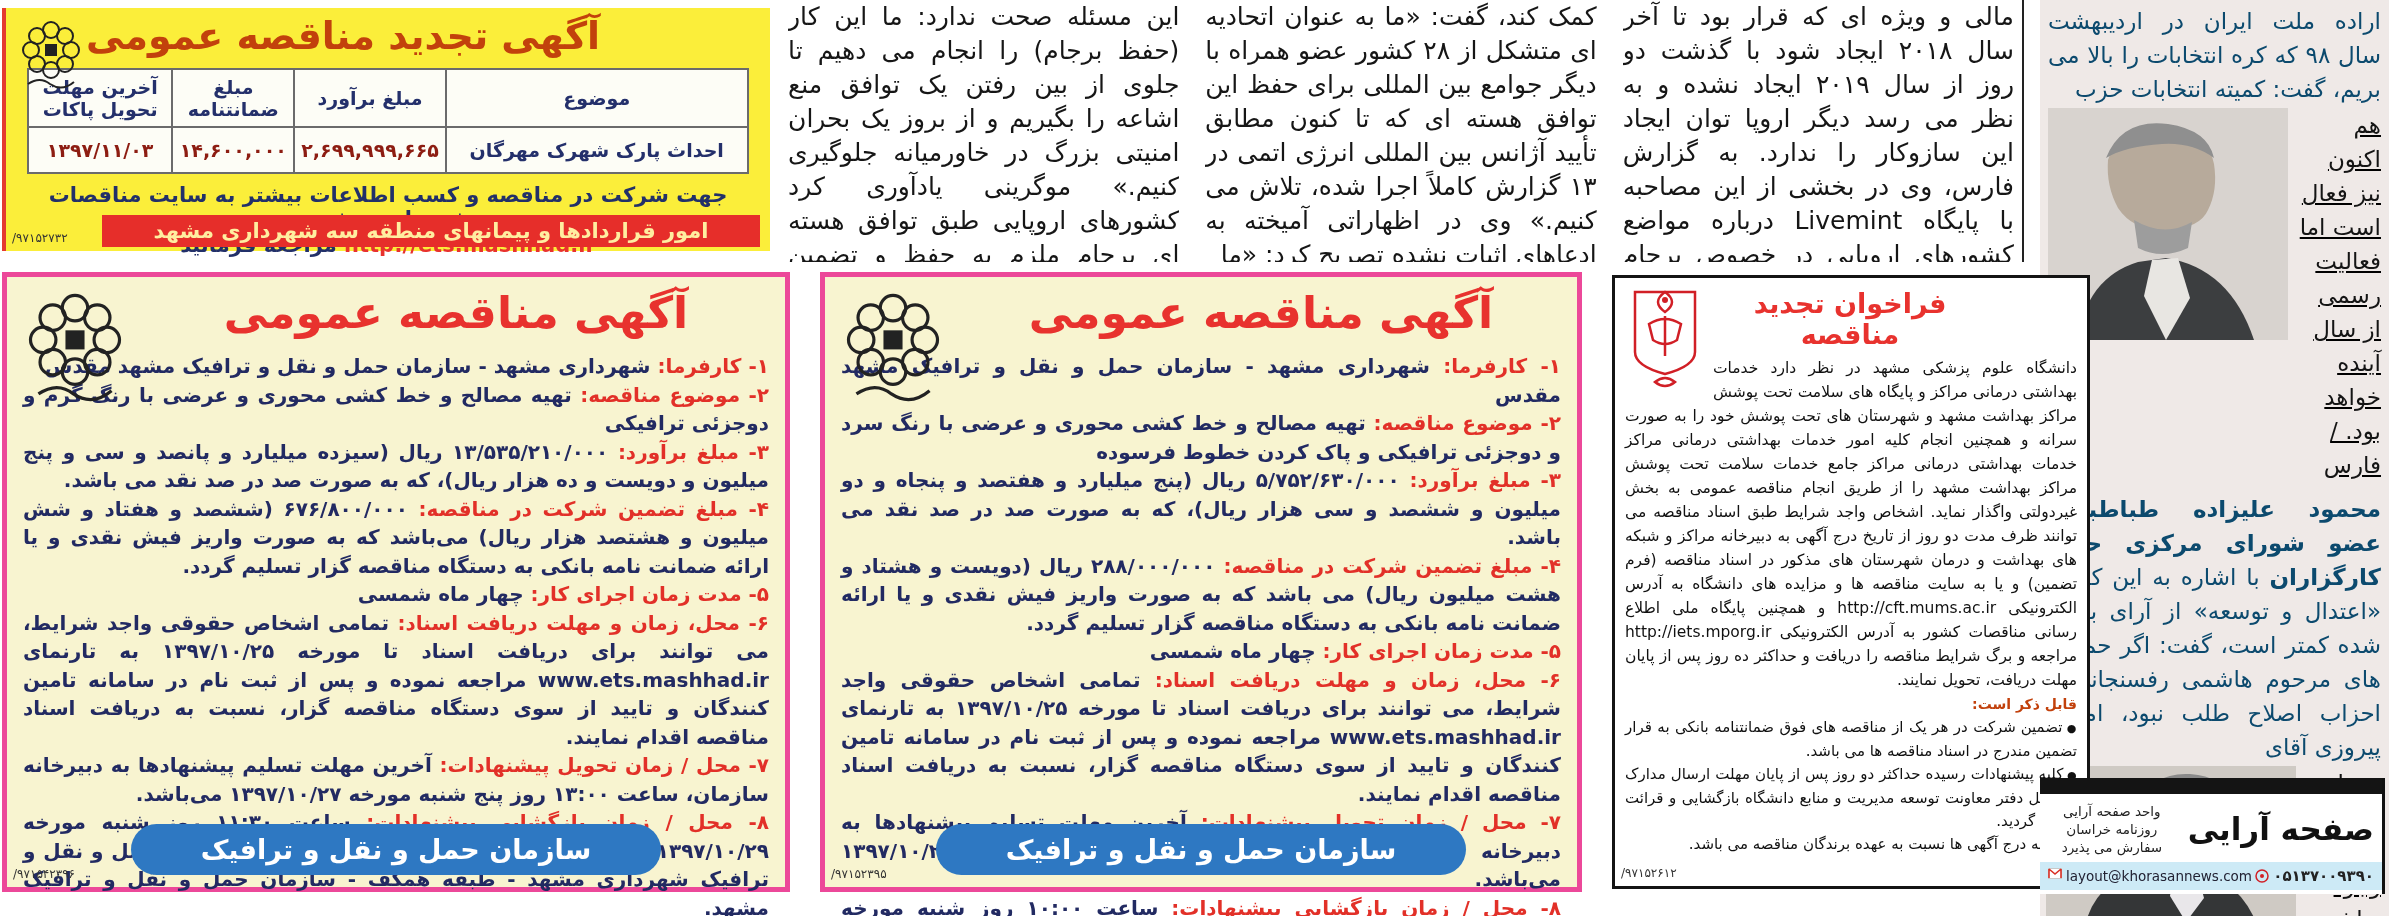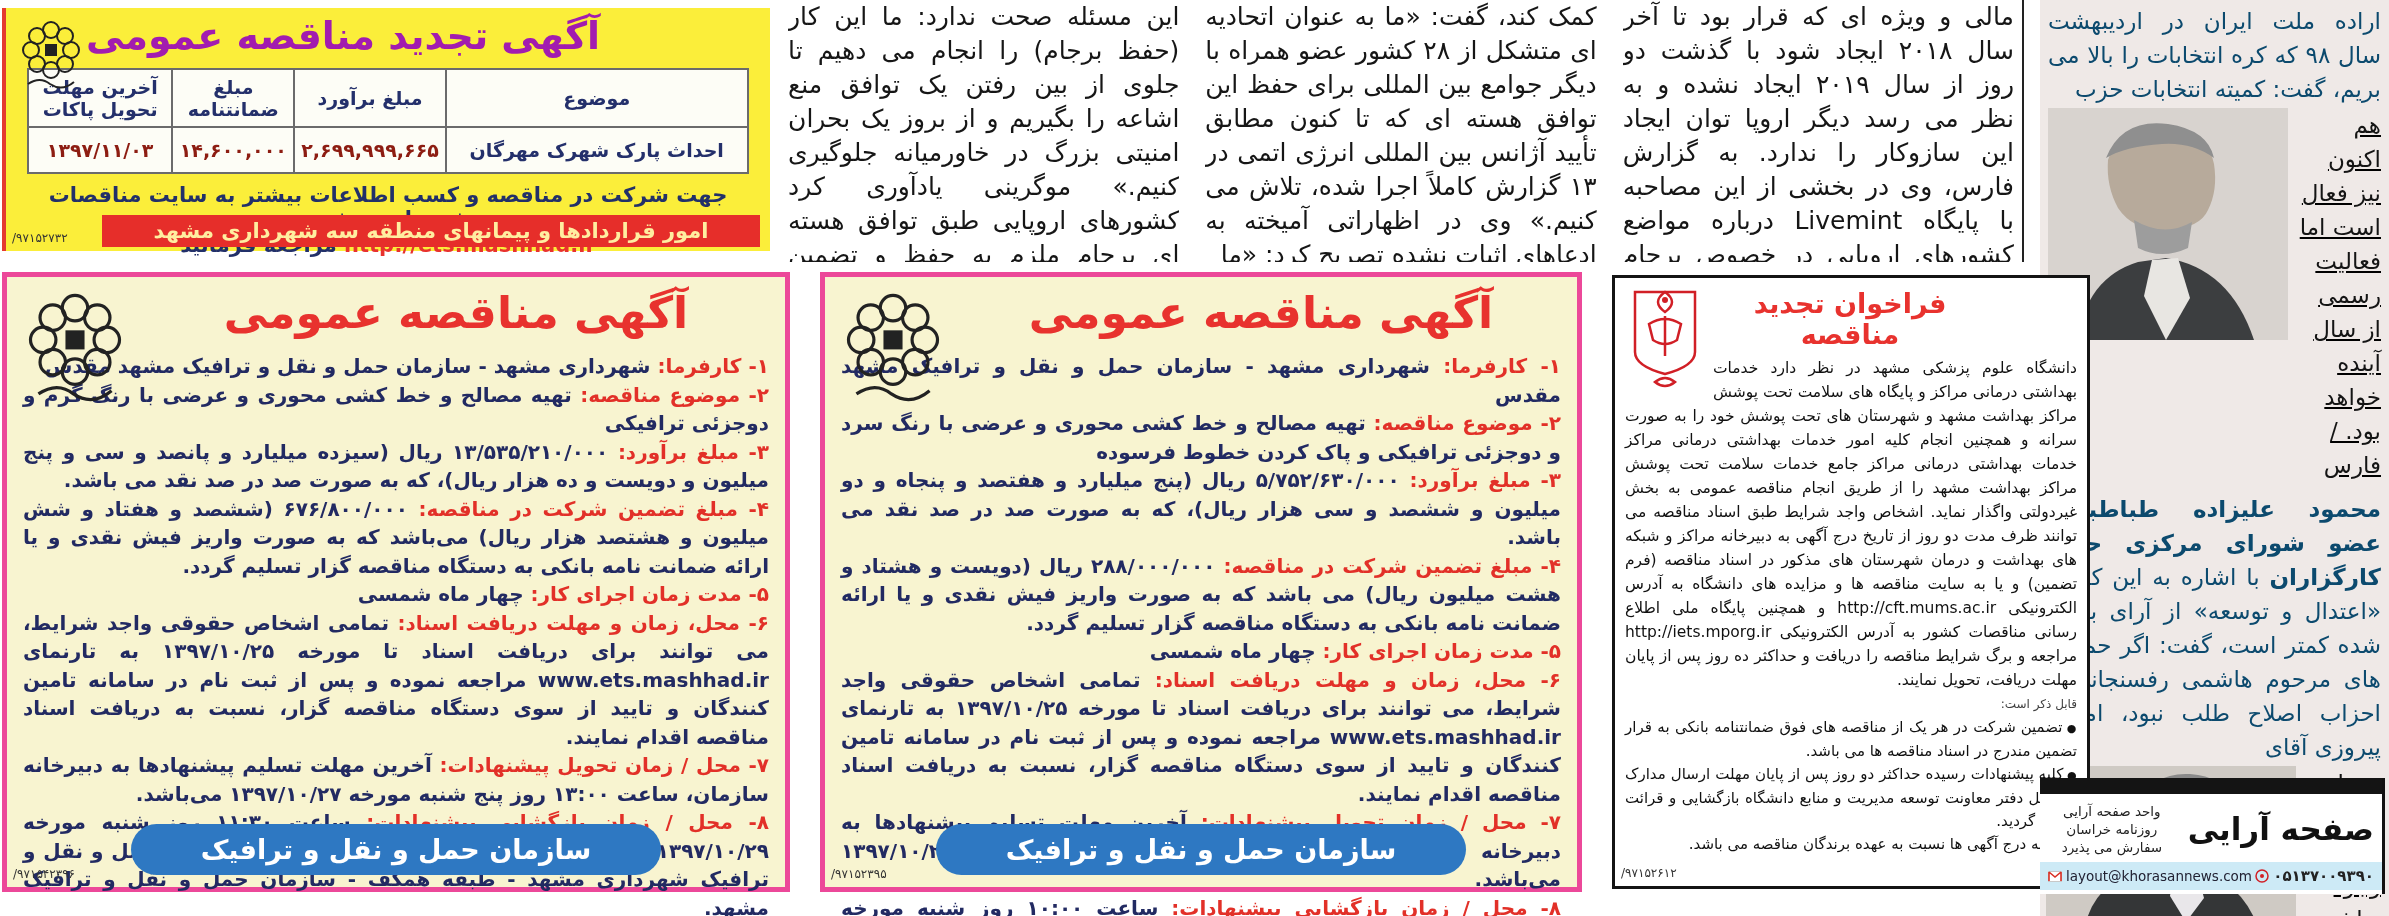--- a/index.html
+++ b/index.html
@@ -2,21 +2,21 @@
 <html lang="fa" dir="rtl"><head>
 <meta charset="utf-8">
 <style>
   * { margin:0; padding:0; box-sizing:border-box; }
   body { font-family:"DejaVu Sans", sans-serif; background:#ffffff; }
   #page { position:relative; width:2389px; height:916px; background:#ffffff; overflow:hidden; direction:rtl; }
 
   
   .yellow-ad { position:absolute; left:2px; top:8px; width:768px; height:243px;
     background:#fbee3a; border-left:4px solid #e43a30; padding:6px 10px 0 10px; }
-  .yellow-ad .title { text-align:center; color:#a21caf; font-weight:bold; font-size:38px; padding-right:90px; }
+  .yellow-ad .title { text-align:center; color:#c2410c; font-weight:bold; font-size:38px; padding-right:90px; }
   .y-logo { position:absolute; right:auto; left:14px; top:10px; }
   .yellow-ad table { width:97%; margin:10px auto 0 auto; border-collapse:collapse; background:#fdfdf6; }
   .yellow-ad th, .yellow-ad td { border:2px solid #6b6b6b; text-align:center; padding:6px 4px; }
   .yellow-ad th { color:#24306b; font-size:19px; font-weight:bold; height:38px; }
   .yellow-ad td { font-size:19px; font-weight:bold; height:46px; }
   .yellow-ad td.subj { color:#24306b; }
   .yellow-ad td.num { color:#8d1d12; }
   .y-foot1 { text-align:center; color:#223069; font-weight:bold; font-size:21px; margin-top:9px; }
   .y-foot2 { text-align:center; font-size:21px; font-weight:bold; color:#223069; margin-top:2px; }
   .y-foot2 .url { color:#e8322e; direction:ltr; unicode-bidi:embed; }
@@ -36,21 +36,21 @@
   .t-band { display:inline-block; background:#2e78c2; color:#ffffff; font-weight:bold; font-size:27px;
     padding:10px 70px; border-radius:26px; }
 
   
   .mums { position:absolute; left:1612px; top:275px; width:478px; height:614px; background:#ffffff;
     border:3px solid #141414; padding:8px 10px 6px 10px; }
   .mums .title { color:#e8322e; font-weight:bold; font-size:27px; text-align:left; direction:rtl;
     padding:2px 4px 6px 0; text-align:center; padding-left:0; margin-right:86px; }
   .mums-logo { float:left; margin:0 8px 4px 0; }
   .mums .body { font-size:15.5px; line-height:24px; color:#111; text-align:justify; }
-  .mums .note-h { font-size:12px; line-height:24px; font-weight:normal; color:#404040; }
+  .mums .note-h { font-size:14px; line-height:24px; font-weight:bold; color:#c2410c; }
   .mums .bullet { font-size:15px; line-height:23px; color:#111; text-align:justify; }
   .mums .bullet::before { content:"● "; font-size:11px; }
 
   
   .news { position:absolute; left:788px; top:0; width:1226px; height:262px; display:flex; gap:26px; }
   .news .col { flex:1; font-size:25px; line-height:34px; color:#161616; text-align:justify; overflow:hidden; }
   .vrule { position:absolute; left:2022px; top:0; width:2px; height:262px; background:#222; }
 
   
   .rightcol { position:absolute; left:2040px; top:0; width:349px; height:916px; background:#efe9e7; padding:4px 8px; }
@@ -62,21 +62,21 @@
 
   
   .playout { position:absolute; left:2040px; top:778px; width:345px; height:116px; background:#ffffff;
     border-right:3px solid #111; }
   .playout .bar { height:16px; background:#141414; }
   .playout .mid { display:flex; align-items:center; padding:8px 8px 2px 4px; gap:8px; }
   .playout .big { font-size:31px; font-weight:bold; color:#111; white-space:nowrap;text-align:center; }
   .playout .small { font-size:13.5px; color:#222; line-height:18px; text-align:center; }
   .playout .strip { position:absolute; left:0; right:0; bottom:4px; background:#cdeaf6; height:28px;
     display:flex; align-items:center; justify-content:space-between; padding:0 8px; direction:ltr; }
-  .playout .email { font-size:13.5px; color:#223; direction:ltr; display:flex; align-items:center; gap:4px; }
+  .playout .email { font-size:13.5px; color:#223; direction:ltr; display:flex; gap:4px; }
   .playout .phone { font-size:15px; font-weight:bold; color:#222; display:flex; align-items:center; gap:4px; }
 </style>
 </head>
 <body>
 
 <div id="page">
 
   <div class="yellow-ad">
     <span class="y-logo">
       <svg width="62" height="78" viewBox="0 0 62 78">

